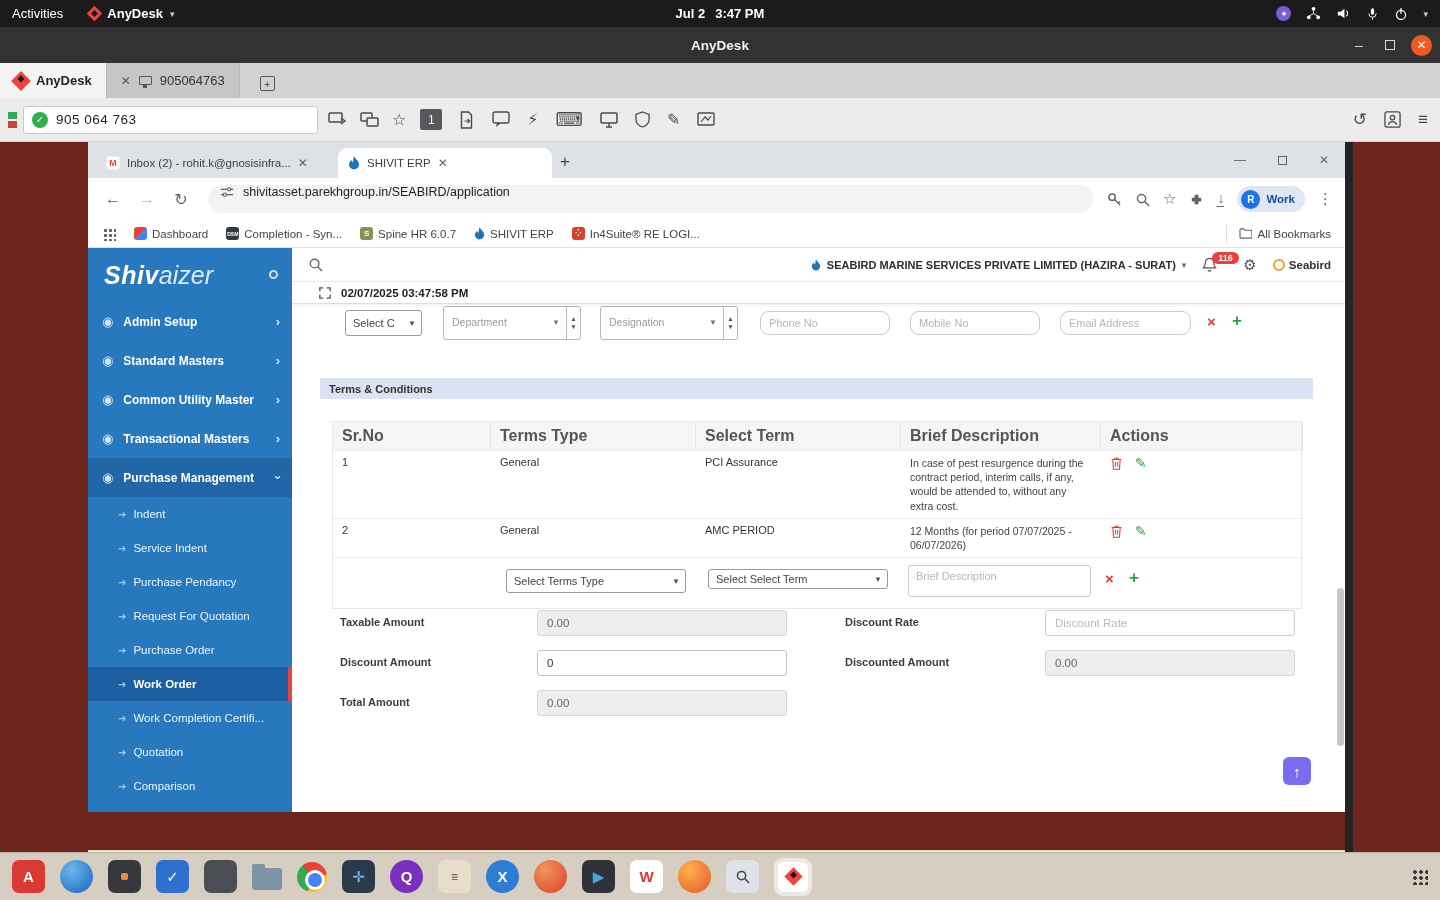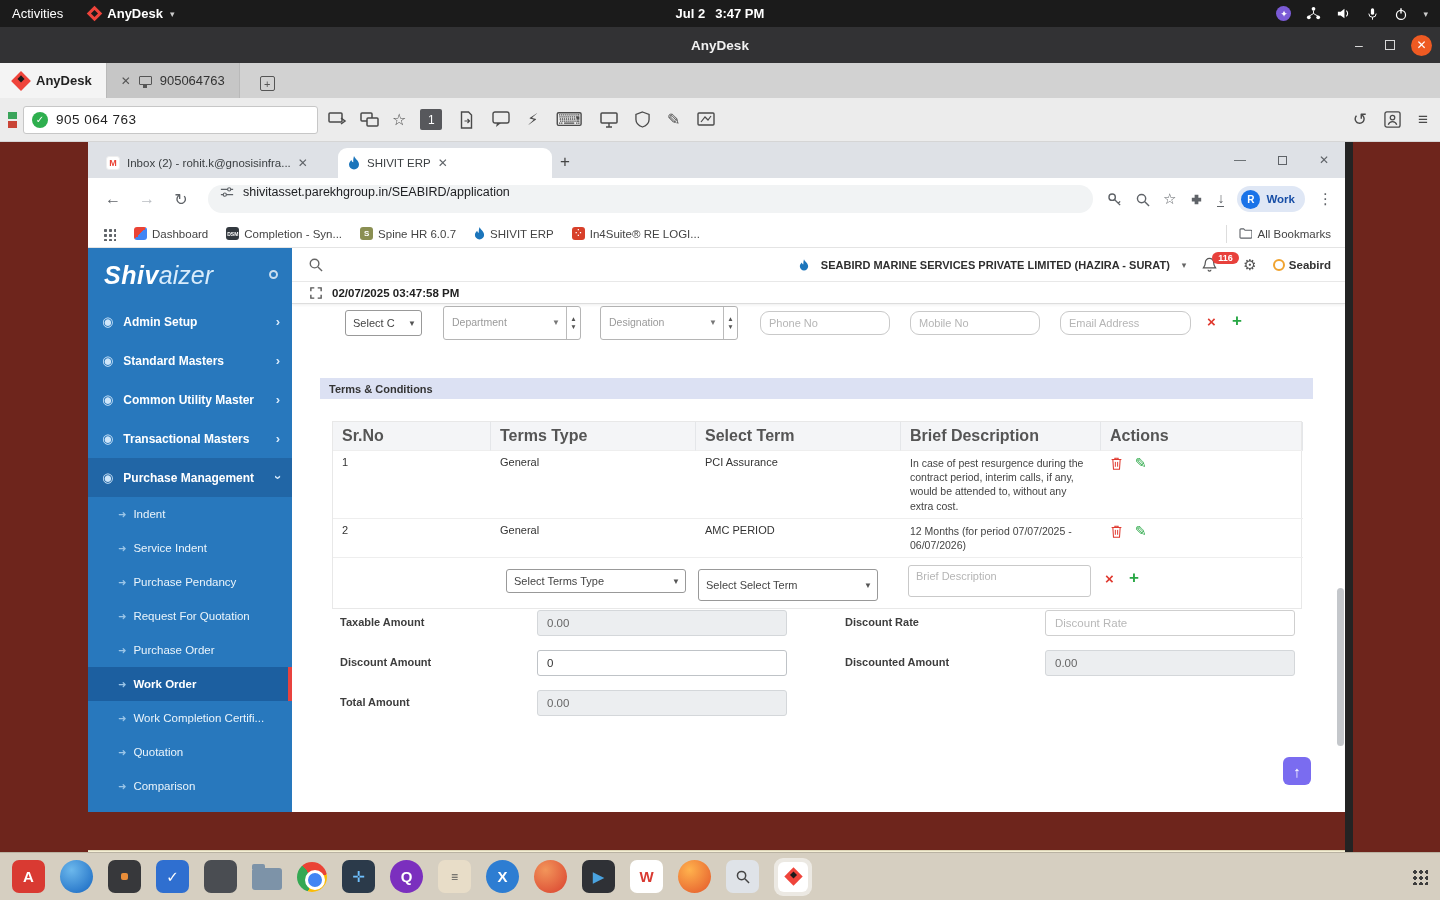--- a/index.html
+++ b/index.html
@@ -97,28 +97,28 @@
 .mi .chev{margin-left:auto;color:#d7eafc;font-size:13px}
 .mi.open{background:#2166a6}
 .mi.open .chev{transform:rotate(90deg)}
 .smi{height:34px;display:flex;align-items:center;gap:7px;padding-left:30px;color:#eaf4fb;font-size:11.5px}
 .smi .arr{color:#9cc6e8;font-size:10px}
 .smi.active{background:#1c5fa0;border-right:4px solid #e8433f;color:#fff;font-weight:600}
 
 .erp-main{flex:1;position:relative;background:#fff;overflow:hidden}
 .app-header{position:absolute;top:0;left:0;right:0;height:34px;border-bottom:1px solid #ebebeb;display:flex;align-items:center;padding:0 14px 0 16px}
 .hdr-right{margin-left:auto;display:flex;align-items:center;gap:16px}
-.company{font-size:11px;font-weight:700;color:#2f2f2f;display:flex;align-items:center;gap:12px}
+.company{font-size:11px;font-weight:700;color:#2f2f2f;display:flex;align-items:center;gap:6px}
 .company .cv{font-size:9px;color:#666}
 .bell-wrap{position:relative;margin-right:10px}
 .badge{position:absolute;top:-5px;left:10px;background:#e8413c;color:#fff;font-size:9px;font-weight:700;padding:1px 6px;border-radius:8px}
 .gear{font-size:15px;color:#555}
 .userchip{display:flex;align-items:center;gap:4px;font-size:11.5px;font-weight:700;color:#333}
 .u-ring{width:12px;height:12px;border-radius:50%;border:2.5px solid #f0a330}
-.stamp{position:absolute;top:34px;left:0;right:0;height:22px;border-bottom:1px solid #ddd;box-shadow:0 1px 3px rgba(0,0,0,.07);display:flex;align-items:center;gap:10px;padding-left:18px;font-size:11.5px;font-weight:700;color:#222;background:#fff;z-index:2}
+.stamp{position:absolute;top:34px;left:0;right:0;height:22px;border-bottom:1px solid #ddd;box-shadow:0 1px 3px rgba(0,0,0,.07);display:flex;align-items:center;gap:10px;padding-left:27px;font-size:11.5px;font-weight:700;color:#222;background:#fff;z-index:2}
 
 .content{position:absolute;top:56px;left:0;right:0;bottom:31px;background:#fff}
 .fk-select{position:absolute;height:26px;border:1px solid #999;border-radius:3px;background:#fff;font-size:11px;color:#444;display:flex;align-items:center;padding:0 18px 0 7px}
 .fk-select .sc{position:absolute;right:5px;font-size:8px;color:#555}
 .combo{position:absolute;height:34px;border:1px solid #b5b5b5;border-radius:3px;background:#fff}
 .combo-text{position:absolute;left:8px;top:9px;font-size:10.5px;color:#9a9a9a}
 .combo-caret{position:absolute;right:20px;top:11px;font-size:8px;color:#777}
 .spin{position:absolute;right:0;top:0;bottom:0;width:14px;border-left:1px solid #bbb;display:flex;flex-direction:column;align-items:center;justify-content:center;font-size:6.5px;color:#555;line-height:1.3}
 .c-inp{position:absolute;height:24px;border:1px solid #c9c9c9;border-radius:9px;padding:0 8px;font-size:11px;color:#333;font-family:inherit}
 .c-inp::placeholder{color:#b5b5b5}
@@ -569,21 +569,21 @@
                       <path d="M6.6 7v6M9.4 7v6" stroke="#e0392f" stroke-width="1.2"></path>
                     </svg>
                   <span class="pencil">✎</span>
                 </div>
               </div>
               <div class="tc-inputrow">
                 <div class="fk-select" style="left:173px;top:11px;width:180px;height:24px">
                   <span>Select Terms Type</span>
                     <span class="sc">▼</span>
                 </div>
-                <div class="fk-select" style="left:365px;top:11px;width:180px;height:32px">
+                <div class="fk-select" style="left:375px;top:11px;width:180px;height:20px">
                   <span>Select Select Term</span>
                     <span class="sc">▼</span>
                 </div>
                 <textarea class="brief-ta" placeholder="Brief Description" style=""></textarea>
                 <span class="row-x" style="left:772px;top:13px">×</span>
                 <span class="row-plus" style="left:796px;top:11px">+</span>
               </div>
             </div>
 
             <span class="amt-label" style="left:48px;top:312px">Taxable Amount</span>

